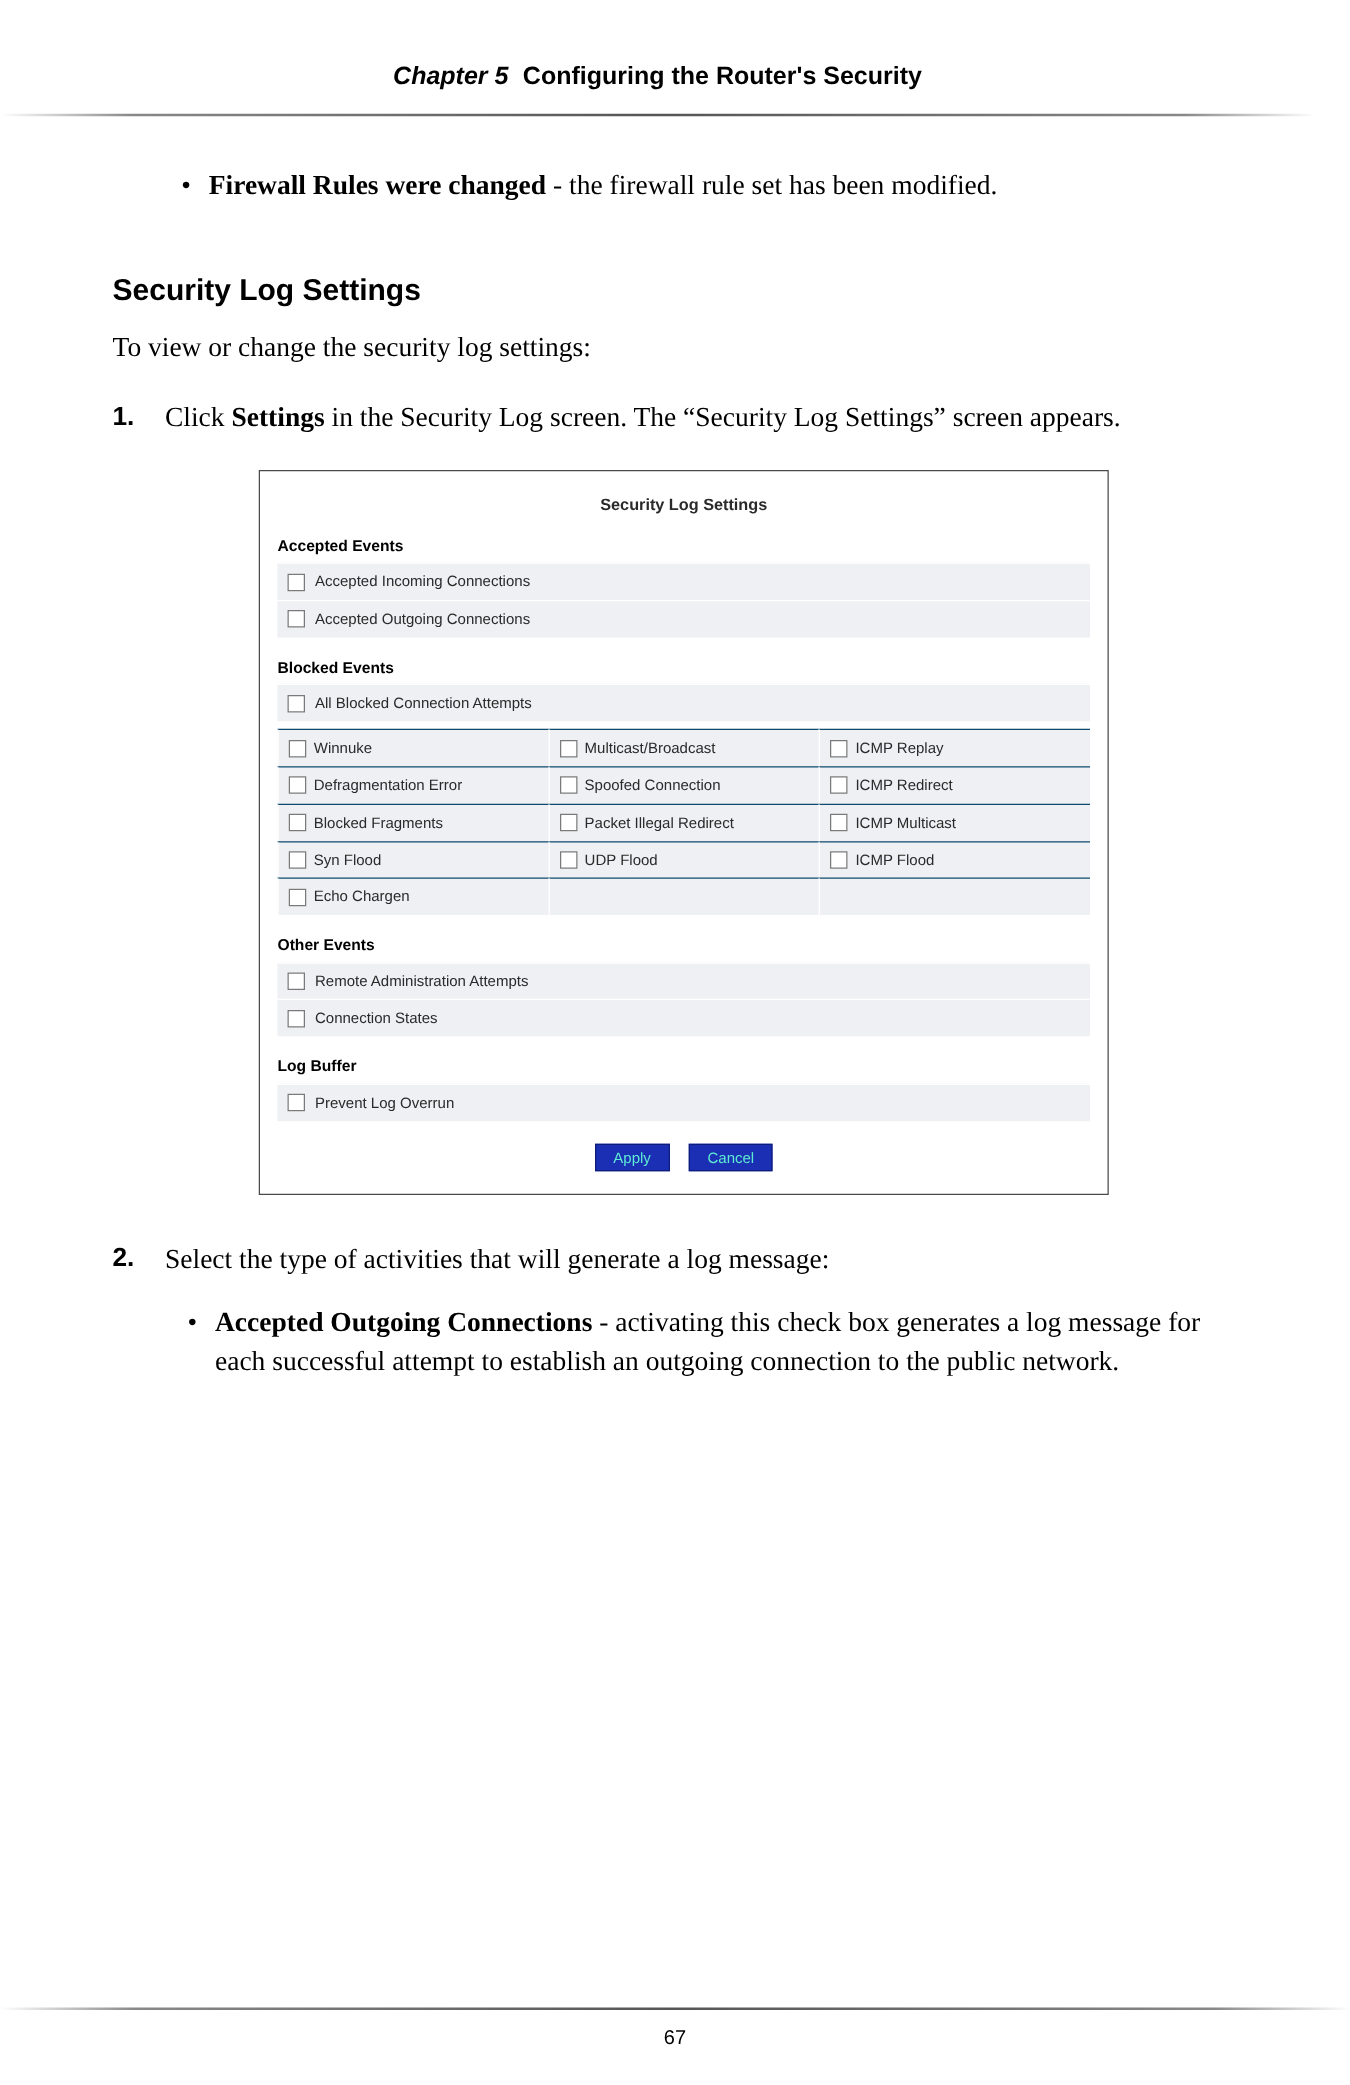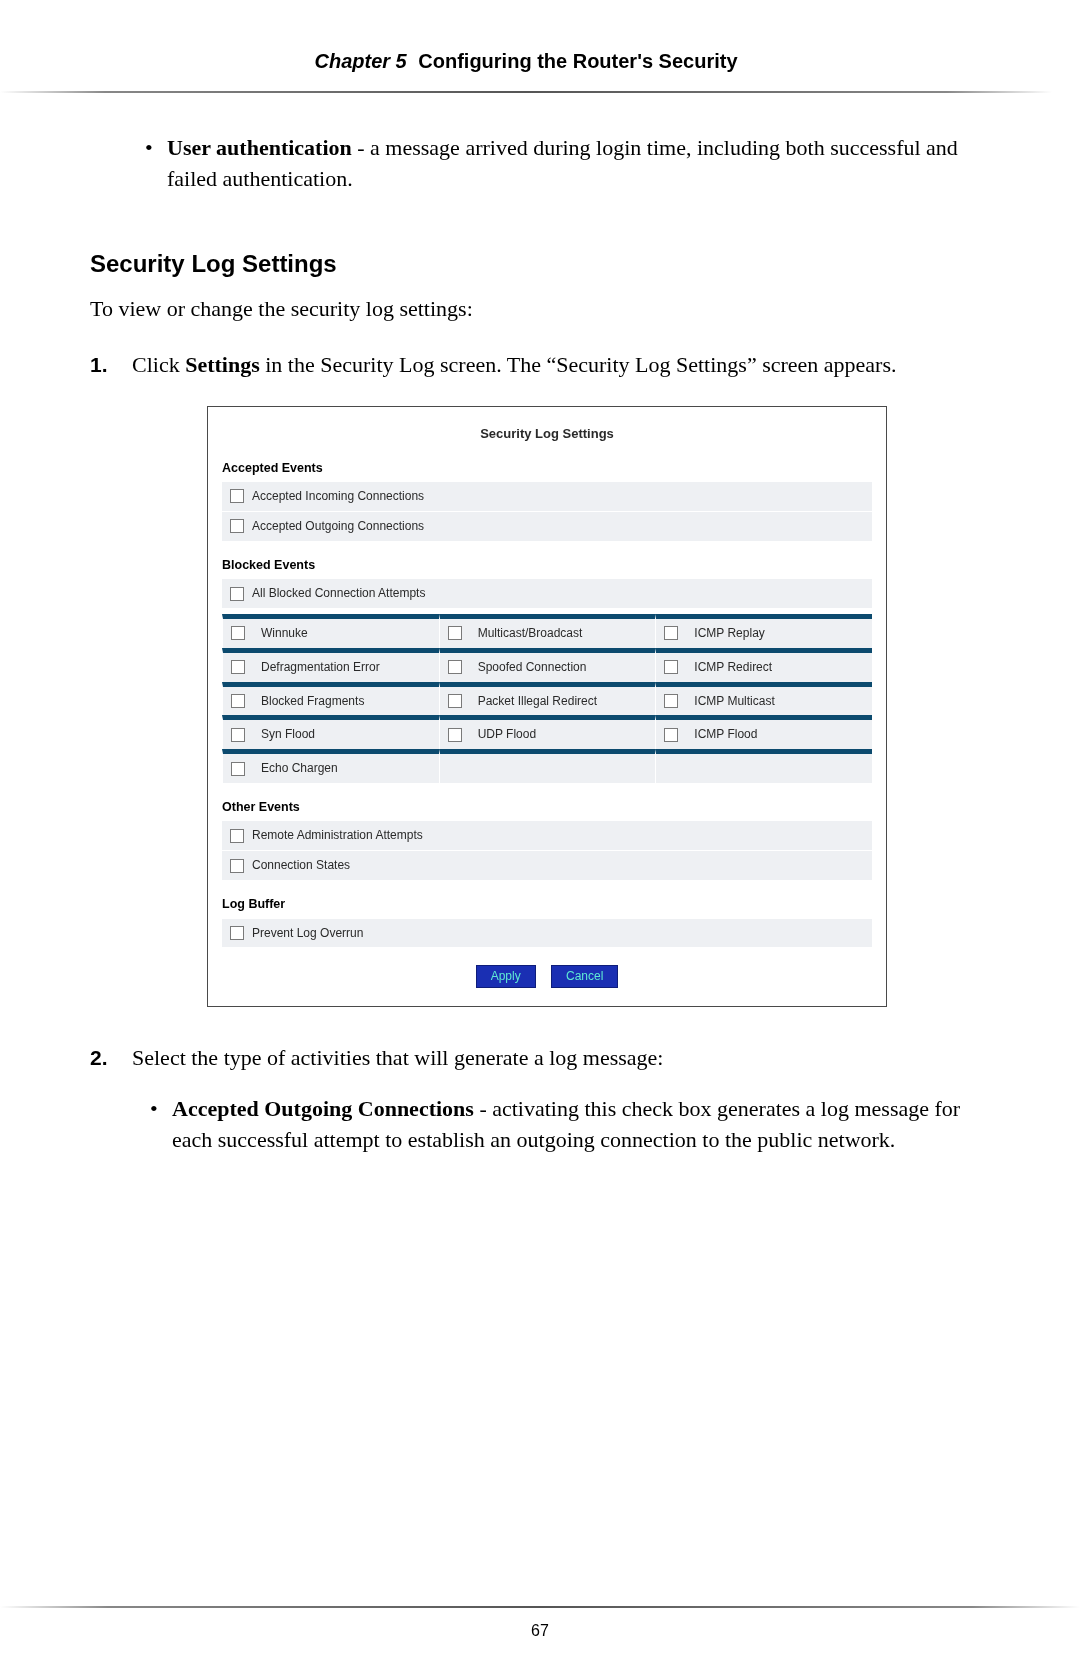--- a/index.html
+++ b/index.html
@@ -22,39 +22,39 @@
   ul.sub>li{position:relative;padding-left:22px;font-size:22px;line-height:1.4;margin-bottom:24px}
   ul.sub>li::before{content:"•";position:absolute;left:0;top:0}
 
   
   .shot{width:680px;margin:26px auto 36px auto;border:1px solid #4a4a4a;background:#fff;font-family:Verdana,Arial,sans-serif;font-size:12px;color:#2a2a2a;padding:12px 14px 18px 14px;box-sizing:border-box}
   .shot .ttl{text-align:center;font-weight:700;font-size:13px;margin:6px 0 16px 0}
   .grp{font-weight:700;font-size:12.5px;margin:6px 0 4px 0;color:#000}
   .row{background:#eef0f3;border-top:1px solid #fff;padding:6px 8px;display:flex;align-items:center;gap:8px}
   .rows{margin-bottom:16px}
   .tri{display:grid;grid-template-columns:1fr 1fr 1fr}
-  .tri .cell{background:#eef0f3;border-top:5px solid #0c4a6e;border-left:1px solid #fff;padding:6px 8px;display:flex;align-items:center;gap:16px;min-height:16px}
+  .tri .cell{background:#eef0f3;border-top:1px solid #0c4a6e;border-left:1px solid #fff;padding:6px 8px;display:flex;align-items:center;gap:6px;min-height:16px}
   .cb{width:12px;height:12px;border:1px solid #7a7a7a;background:#fff;display:inline-block;flex-shrink:0}
   .gap{height:6px}
   .btns{text-align:center;margin-top:18px}
   .btn{display:inline-block;background:#1a2fb3;color:#5eead4;font-family:Verdana,Arial,sans-serif;font-size:12px;font-weight:400;padding:2px 14px;margin:0 6px;border:1px solid #0e1d7a}
 </style>
 </head>
 <body>
 
 <div class="page">
 
   <div class="chap">
     <span class="it">Chapter 5</span>
     <span>Configuring the Router's Security</span>
   </div>
   <div class="hdrline"></div>
 
   <ul class="top">
-    <li><span class="b">User authentication</span><span> - a message arrived during login time, including both successful and failed authentication.</span></li>
+    <li><span class="b">Firewall Rules were changed</span><span> - the firewall rule set has been modified.</span></li>
   </ul>
 
   <h2 class="sec">Security Log Settings</h2>
   <p class="intro">To view or change the security log settings:</p>
 
   <ol class="steps">
     <li>
       <span>Click </span><span class="b">Settings</span><span> in the Security Log screen. The “Security Log Settings” screen appears.</span>
 
       

